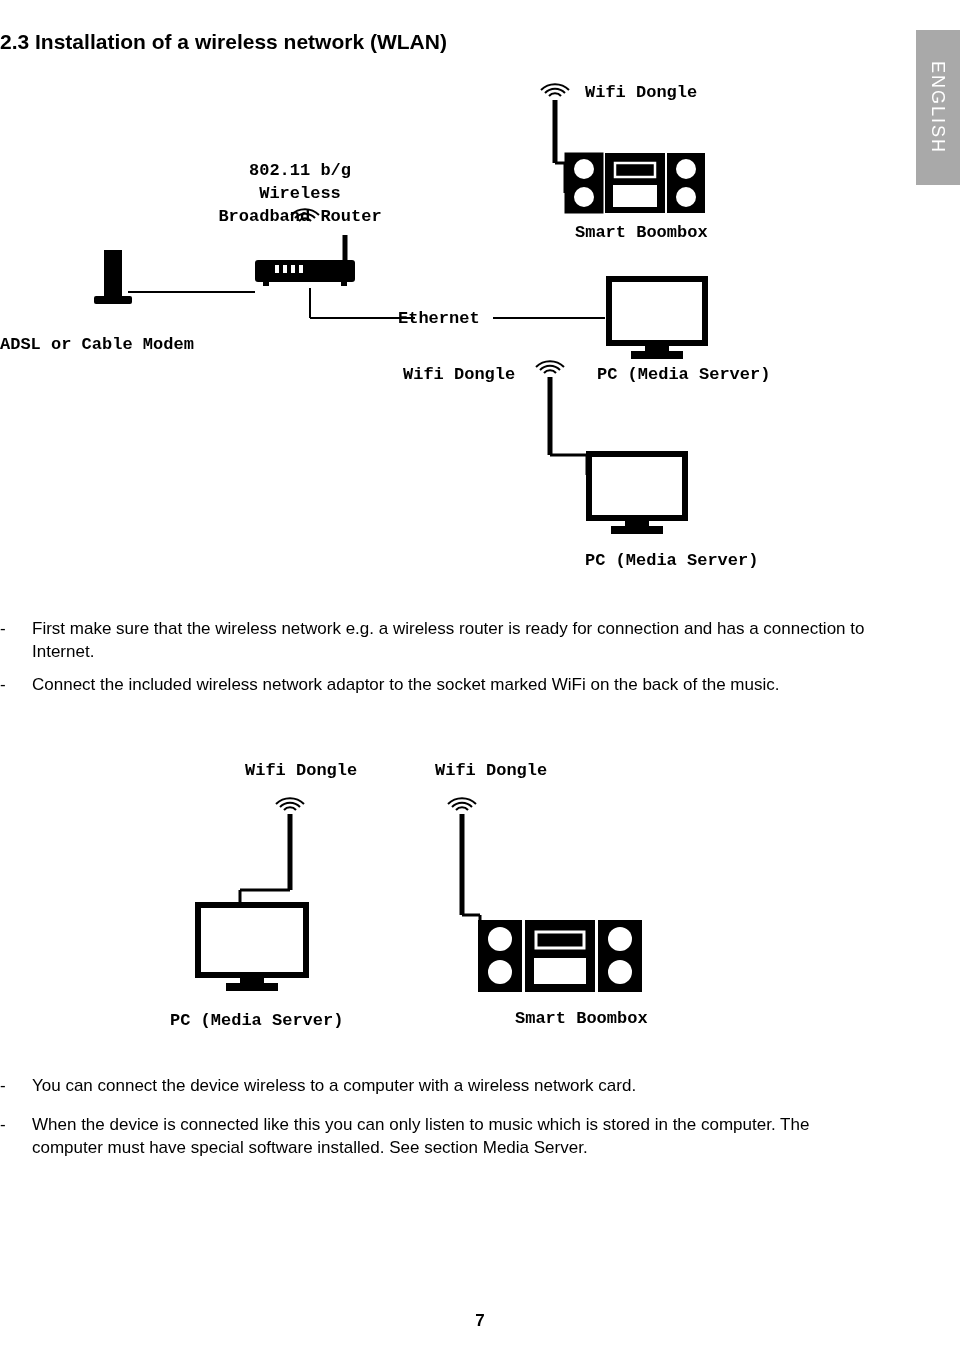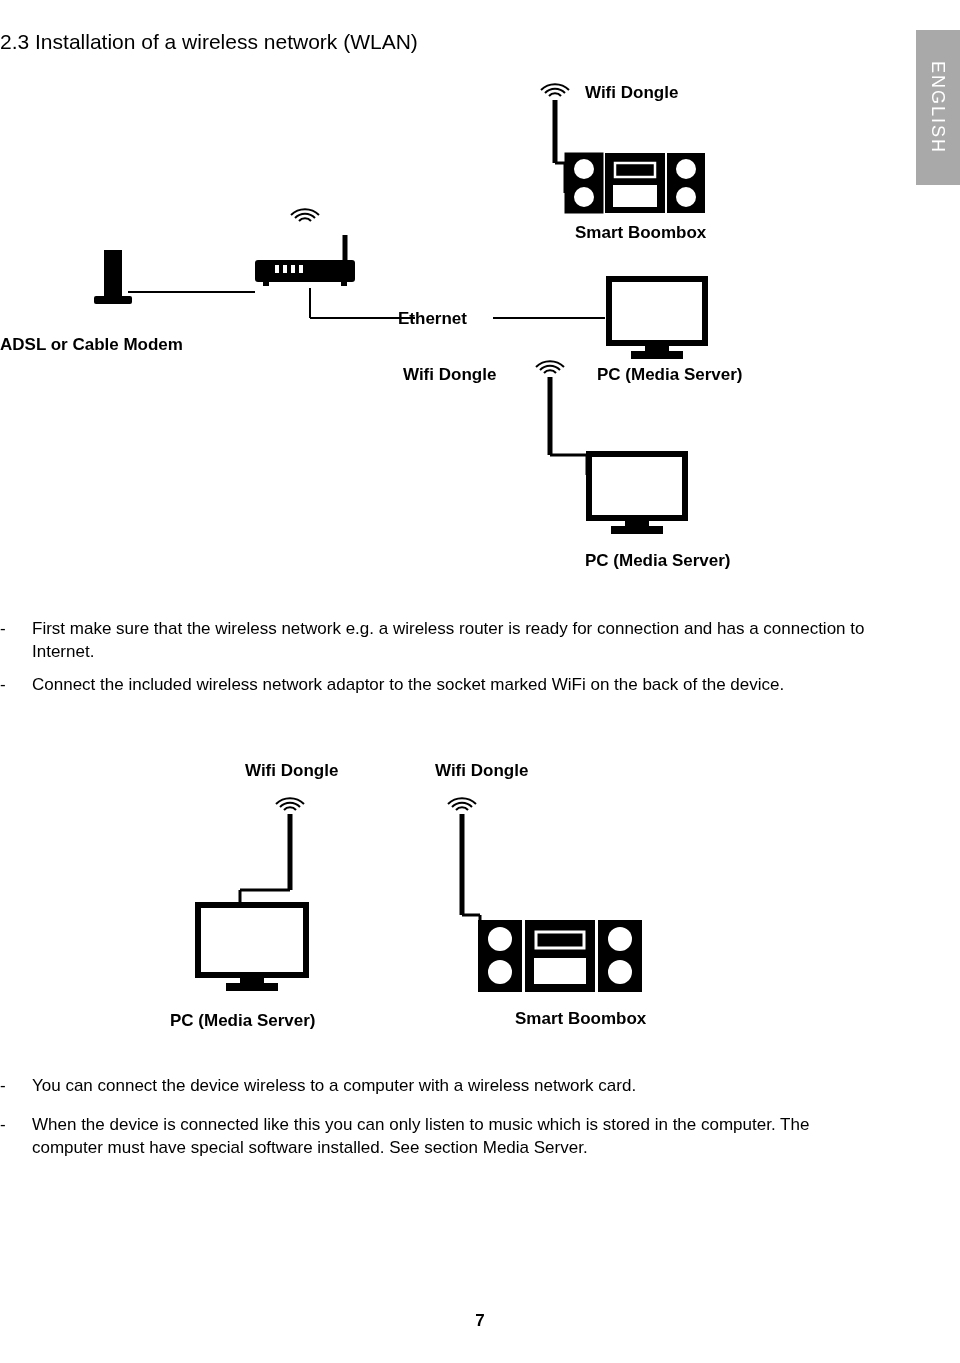--- a/index.html
+++ b/index.html
@@ -13,21 +13,21 @@
     font-size: 17px;
     line-height: 1.35;
   }
   .page {
     padding: 30px 50px 0 0;
     position: relative;
     width: 100%;
     height: 100%;
   }
   .section-heading {
-    font-weight: normal;
+    font-weight: bold;
     font-size: 21px;
     margin-bottom: 32px;
     position: absolute;
     left: 0;
     top: 28px;
   }
   .side-tab {
     position: absolute;
     right: 0;
     top: 30px;
@@ -51,20 +51,21 @@
     position: absolute;
     left: 0;
     top: 60px;
     width: 870px;
     height: 540px;
   }
   .label {
     position: absolute;
     font-weight: bold;
     font-size: 17px;
+    font-family: Liberation Mono, monospace;
   }
   svg { overflow: visible; }
 
   
   .body-block {
     position: absolute;
     left: 0;
     width: 880px;
   }
   .bullet-row {
@@ -126,20 +127,21 @@
         <rect x="48" y="32" width="44" height="22" fill="#fff"></rect>
 
         <rect x="102" y="0" width="38" height="60" fill="#000"></rect>
         <circle cx="121" cy="16" r="10" fill="#fff"></circle>
         <circle cx="121" cy="44" r="10" fill="#fff"></circle>
       </g>
     </svg>
 
     <div class="label" style="left:575px; top:162px;">Smart Boombox</div>
 
+    <div class="label" style="left:210px; top:100px; width:180px; text-align:center;">802.11 b/g Wireless Broadband Router</div>
 
     <svg style="position:absolute; left:245px; top:145px;" width="160" height="90">
       <g transform="translate(60,10)" stroke="#000" fill="none" stroke-width="2">
         <path d="M -14 0 A 20 20 0 0 1 14 0"></path>
         <path d="M -10 3 A 14 14 0 0 1 10 3"></path>
         <path d="M -6 6 A 8 8 0 0 1 6 6"></path>
       </g>
 
       <rect x="10" y="55" width="100" height="22" rx="3" fill="#000"></rect>
 
@@ -205,21 +207,21 @@
     <div class="label" style="left:585px; top:490px;">PC (Media Server)</div>
   </div>
 
   <div class="body-block" style="top:618px;">
     <div class="bullet-row">
       <div class="bullet-dash">-</div>
       <div class="bullet-text">First make sure that the wireless network e.g. a wireless router is ready for connection and has a connection to Internet.</div>
     </div>
     <div class="bullet-row">
       <div class="bullet-dash">-</div>
-      <div class="bullet-text">Connect the included wireless network adaptor to the socket marked WiFi on the back of the device.</div>
+      <div class="bullet-text">Connect the included wireless network adaptor to the socket marked WiFi on the back of the music.</div>
     </div>
   </div>
 
   <div style="position:absolute; left:0; top:750px; width:870px; height:300px;">
     <div class="label" style="left:245px; top:10px;">Wifi Dongle</div>
     <div class="label" style="left:435px; top:10px;">Wifi Dongle</div>
 
     <svg style="position:absolute; left:190px; top:40px;" width="200" height="200">
       <g transform="translate(100,14)" stroke="#000" fill="none" stroke-width="2">
         <path d="M -14 0 A 20 20 0 0 1 14 0"></path>

